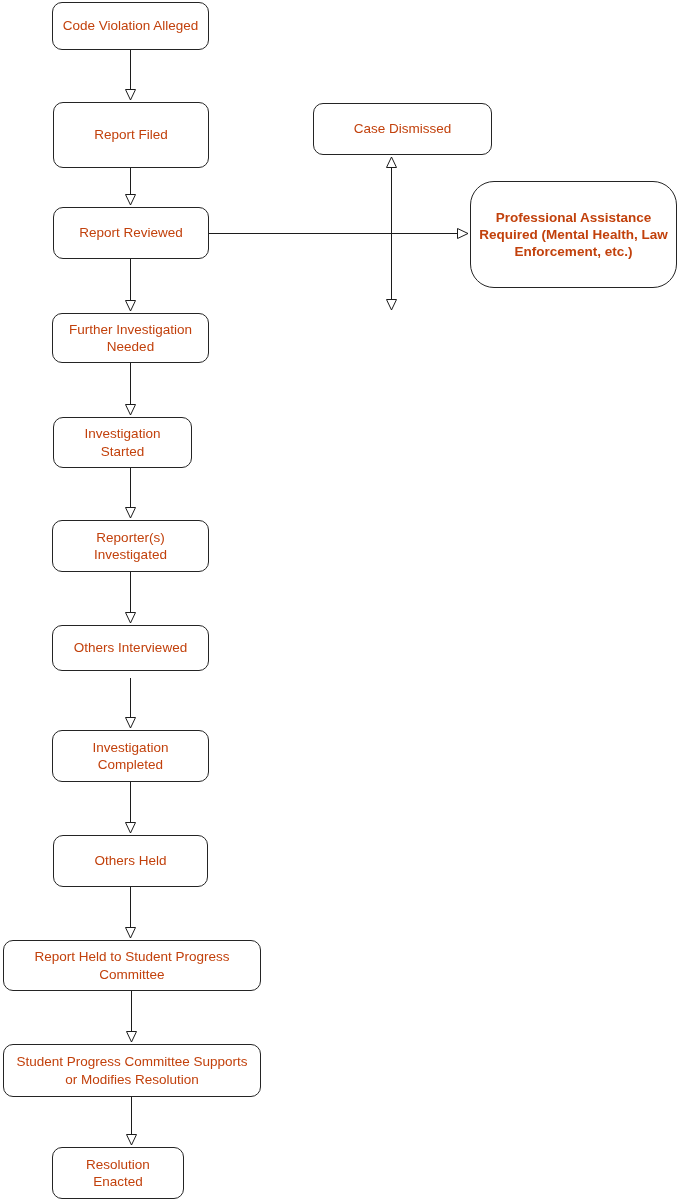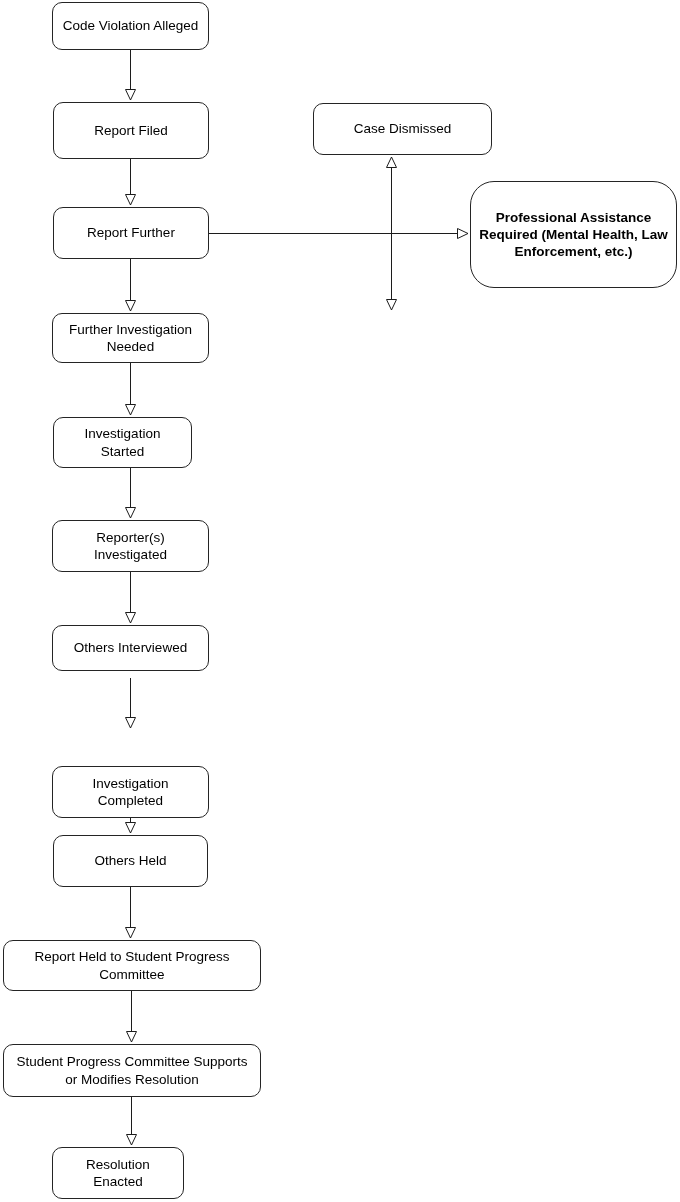--- a/index.html
+++ b/index.html
@@ -20,21 +20,21 @@
     box-sizing: border-box;
     background: #ffffff;
     border: 1px solid #242424;
     border-radius: 10px;
     display: flex;
     align-items: center;
     justify-content: center;
     text-align: center;
     font-size: 13.5px;
     line-height: 1.27;
-    color: #000000;
+    color: #c2410c;
     padding: 4px 8px;
   }
   .node.big-radius {
     border-radius: 24px;
     font-weight: bold;
   }
   #connectors {
     position: absolute;
     left: 0;
     top: 0;
@@ -70,33 +70,33 @@
     <line x1="131.5" y1="991" x2="131.5" y2="1042" marker-end="url(#hollowArrow)"></line>
     <line x1="131.5" y1="1097" x2="131.5" y2="1145" marker-end="url(#hollowArrow)"></line>
 
     <line x1="209" y1="233.5" x2="468" y2="233.5" marker-end="url(#hollowArrow)"></line>
     <line x1="391.5" y1="233.5" x2="391.5" y2="157" marker-end="url(#hollowArrow)"></line>
     <line x1="391.5" y1="233.5" x2="391.5" y2="310" marker-end="url(#hollowArrow)"></line>
   </svg>
 
   <div class="node" style="left:52px; top:2px; width:157px; height:48px;">Code Violation Alleged</div>
 
-  <div class="node" style="left:53px; top:102px; width:156px; height:57px;">Report Filed</div>
+  <div class="node" style="left:53px; top:102px; width:156px; height:66px;">Report Filed</div>
 
-  <div class="node" style="left:53px; top:207px; width:156px; height:52px;">Report Further</div>
+  <div class="node" style="left:53px; top:207px; width:156px; height:52px;">Report Reviewed</div>
 
   <div class="node" style="left:52px; top:313px; width:157px; height:50px;">Further Investigation Needed</div>
 
   <div class="node" style="left:53px; top:417px; width:139px; height:51px;">Investigation Started</div>
 
   <div class="node" style="left:52px; top:520px; width:157px; height:52px;">Reporter(s) Investigated</div>
 
   <div class="node" style="left:52px; top:625px; width:157px; height:46px;text-align:right;">Others Interviewed</div>
 
-  <div class="node" style="left:52px; top:730px; width:157px; height:52px;margin-top:36px;">Investigation Completed</div>
+  <div class="node" style="left:52px; top:730px; width:157px; height:52px;">Investigation Completed</div>
 
   <div class="node" style="left:53px; top:835px; width:155px; height:52px;">Others Held</div>
 
   <div class="node" style="left:3px; top:940px; width:258px; height:51px;">Report Held to Student Progress Committee</div>
 
   <div class="node" style="left:3px; top:1044px; width:258px; height:53px;">Student Progress Committee Supports or Modifies Resolution</div>
 
   <div class="node" style="left:52px; top:1147px; width:132px; height:52px;">Resolution Enacted</div>
 
   <div class="node" style="left:313px; top:103px; width:179px; height:52px;">Case Dismissed</div>

